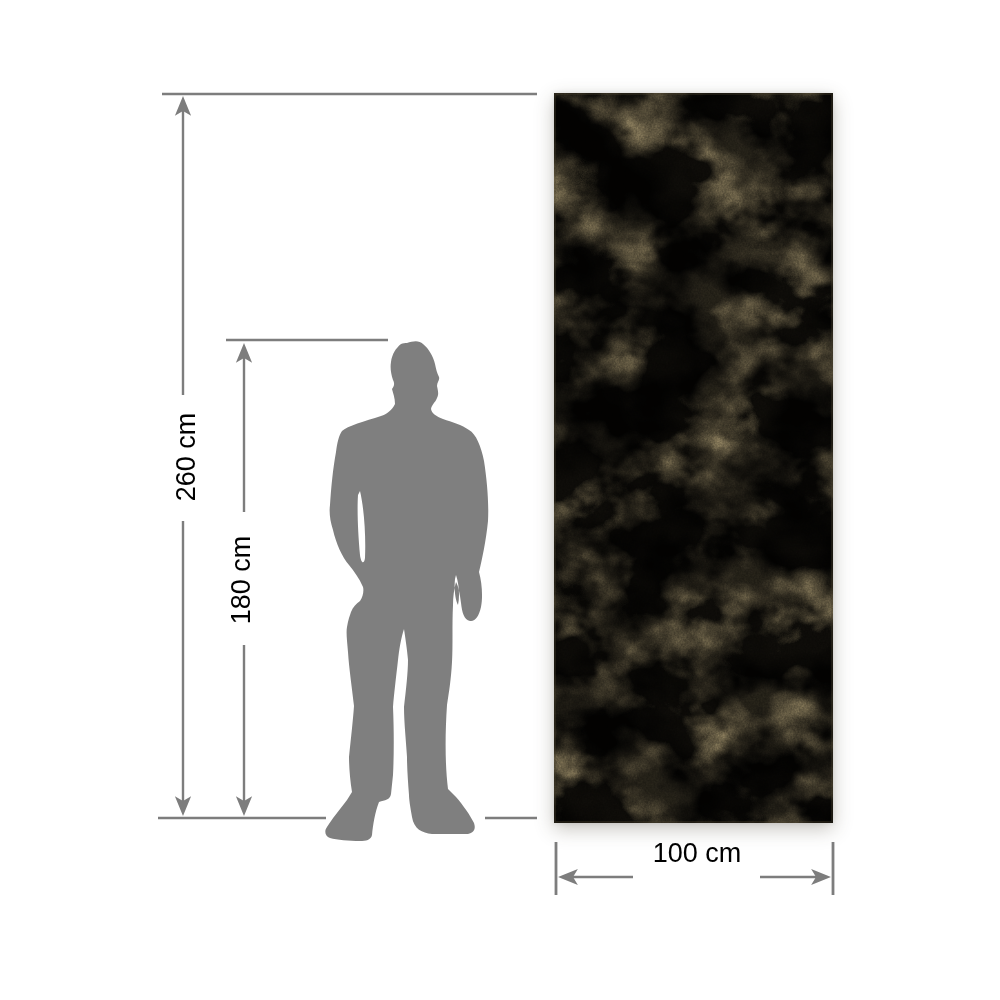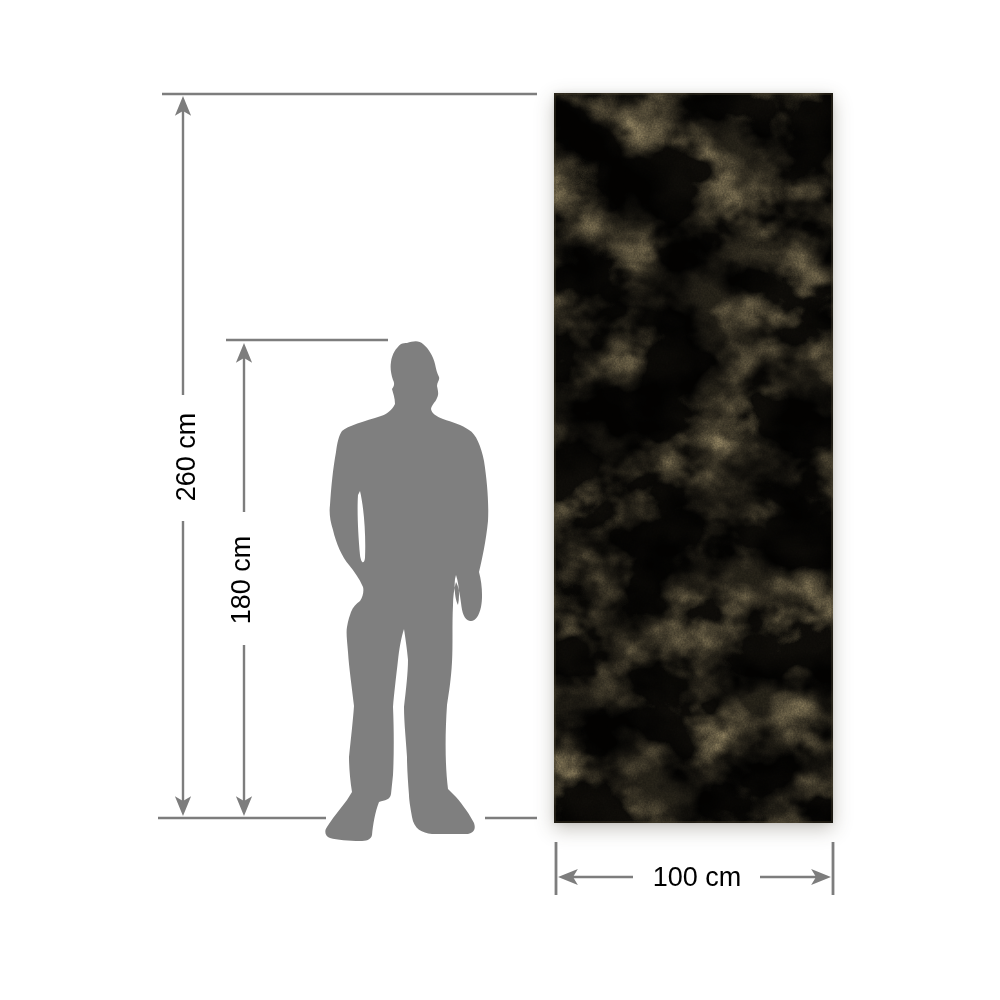--- a/index.html
+++ b/index.html
@@ -174,15 +174,15 @@
       M456,575
       C459,584 460,596 458,605
       C455,599 454,588 455,579
       Z"></path>
   </svg>
 
   <div class="label vertical" style="left:186px; top:457px;">260 cm</div>
 
   <div class="label vertical" style="left:241px; top:580px;">180 cm</div>
 
-  <div class="label" style="left:697px; top:877px;">100 cm</div>
+  <div class="label" style="left:697px; top:853px;">100 cm</div>
 
 </div>
 
 </body></html>

